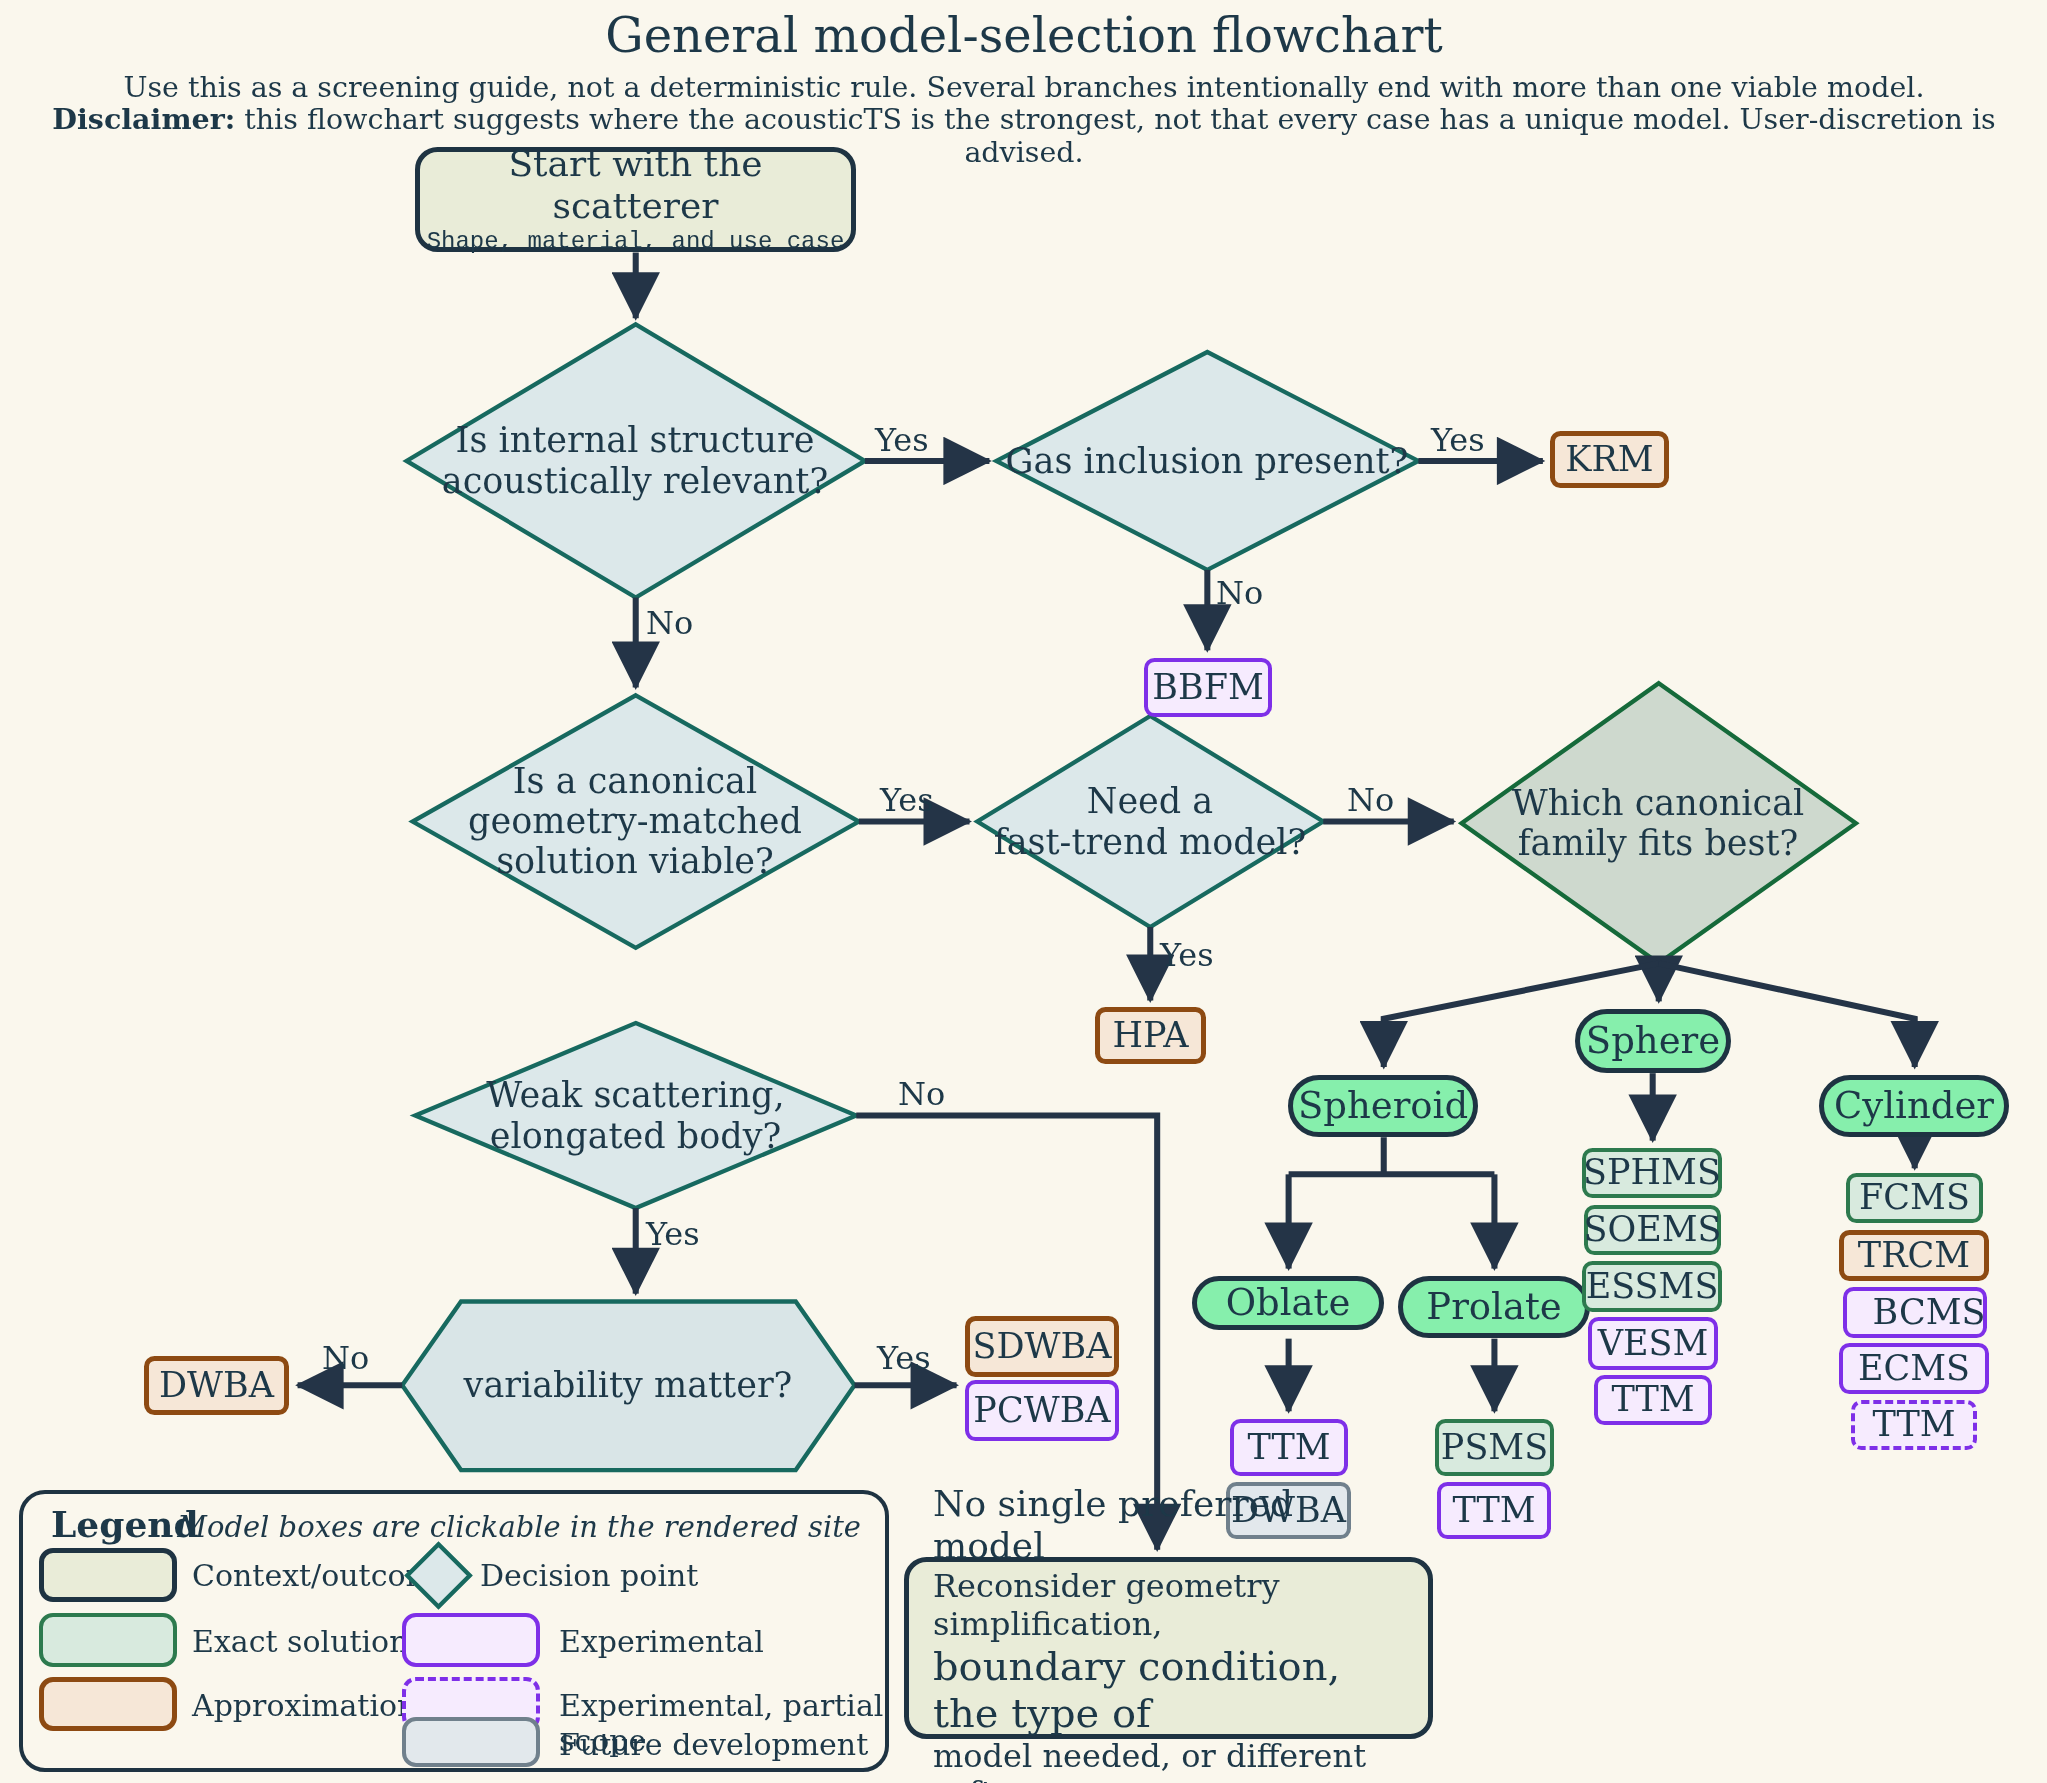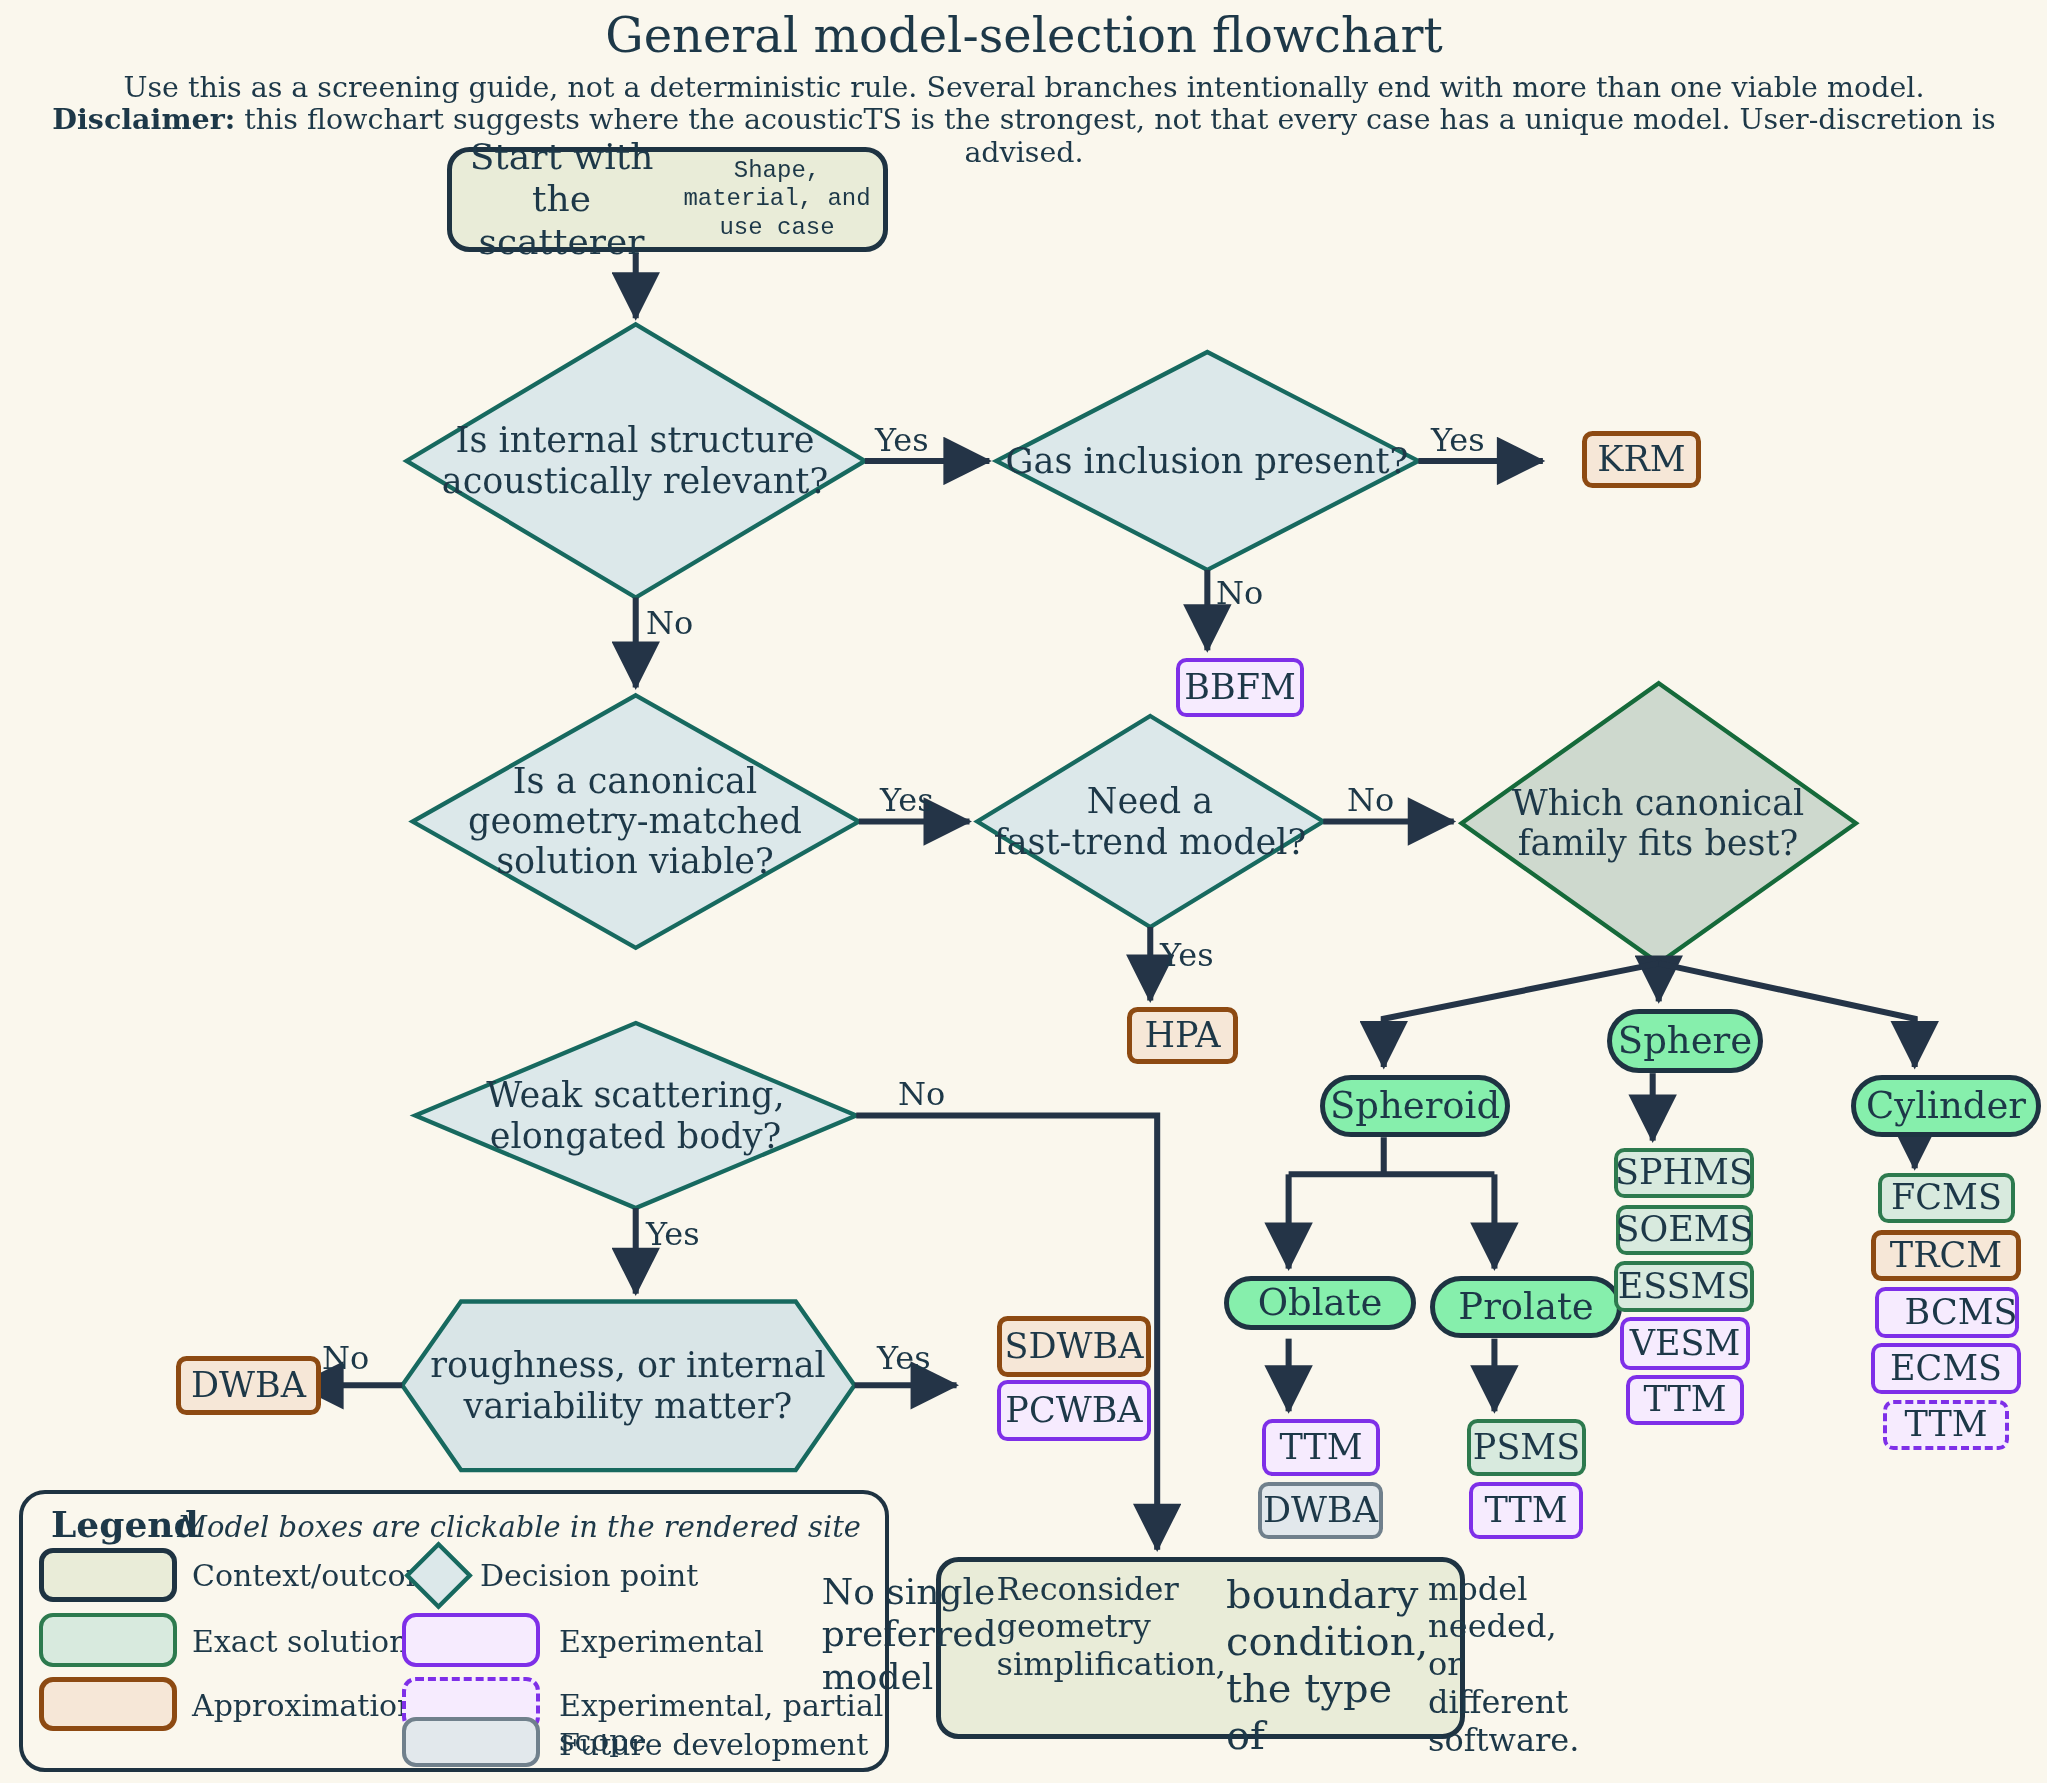--- a/index.html
+++ b/index.html
@@ -3,22 +3,22 @@
 <meta charset="utf-8">
 <style>
   html,body{margin:0;padding:0;background:#faf7ed;}
   #canvas{position:relative;width:2048px;height:1784px;background:#faf7ed;
           font-family:"DejaVu Serif","Liberation Serif",serif;color:#1d3848;overflow:hidden;}
   #edges{position:absolute;left:0;top:0;width:2048px;height:1784px;}
   .edge{stroke:#243447;stroke-width:7;fill:none;}
   .shape-decision{fill:#dce8ea;stroke:#17695f;stroke-width:5;}
   .shape-family{fill:#ced9ce;stroke:#156a3a;stroke-width:5;}
   .shape-hex{fill:#d9e5e7;stroke:#17695f;stroke-width:5;}
-  .node{position:absolute;display:flex;flex-direction:row;align-items:center;justify-content:center;
-        text-align:center;box-sizing:border-box;line-height:1.18;margin-left:32px;}
+  .node{position:absolute;display:flex;flex-direction:column;align-items:center;justify-content:center;
+        text-align:center;box-sizing:border-box;line-height:1.18;}
   .ctx{background:#e9ecd8;border:5.2px solid #1e3342;border-radius:22.5px;}
   .pill{background:#86efac;border:5.2px solid #1e3342;border-radius:35px;font-size:37px;}
   .model{font-size:35px;border-radius:10.4px;}
   .exact{background:#d8eade;border:4.3px solid #2d7a4e;}
   .approx{background:#f6e7d7;border:5.2px solid #8d4a12;}
   .exp{background:#f6ebfe;border:4.3px solid #7e2fe8;}
   .exp-dash{background:#f6ebfe;border:4.3px dashed #7e2fe8;}
   .future{background:#e2e8ec;border:4.3px solid #70808c;}
   .dtext{position:absolute;display:flex;flex-direction:column;align-items:center;justify-content:center;
          text-align:center;font-size:35px;line-height:1.15;pointer-events:none;}
@@ -105,21 +105,20 @@
   </div>
   <div class="dtext" style="left:977px;top:716px;width:346px;height:211px;">
     <span>Need a</span>
       <span>fast-trend model?</span>
   </div>
   <div class="dtext" style="left:415px;top:1023px;width:441px;height:185px;">
     <span>Weak scattering,</span>
       <span>elongated body?</span>
   </div>
   <div class="dtext" style="left:402px;top:1301px;width:452px;height:169px;">
-      <span>roughness, or internal</span>
       <span>variability matter?</span>
   </div>
 
   <div class="elabel" style="left:875px;top:421px;">Yes</div>
   <div class="elabel" style="left:1431px;top:421px;">Yes</div>
   <div class="elabel" style="left:1216px;top:574px;">No</div>
   <div class="elabel" style="left:646px;top:604px;">No</div>
   <div class="elabel" style="left:880px;top:781px;">Yes</div>
   <div class="elabel" style="left:1347px;top:781px;">No</div>
   <div class="elabel" style="left:1160px;top:936px;">Yes</div>

